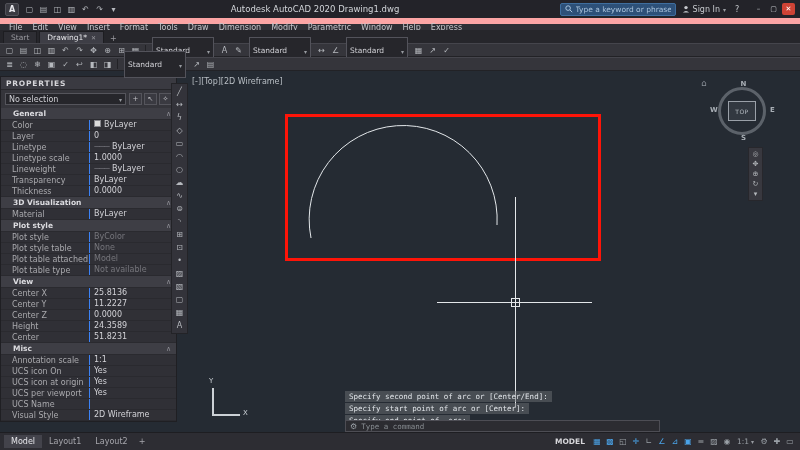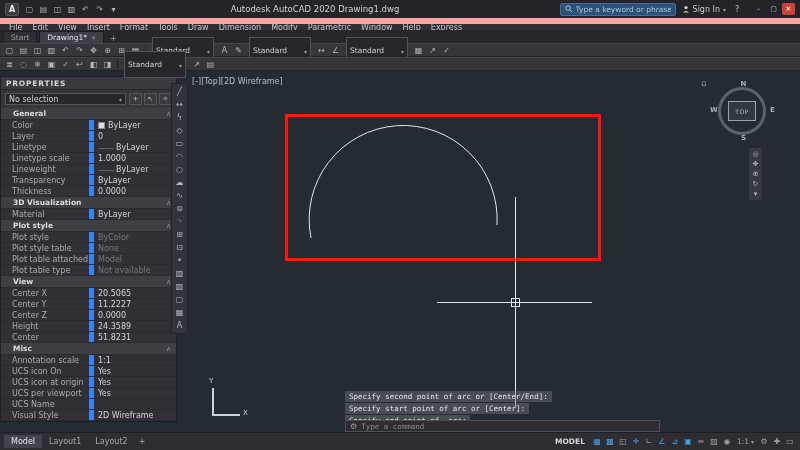--- a/index.html
+++ b/index.html
@@ -76,21 +76,21 @@
 .props{position:absolute;left:0;top:5px;width:177px;background:#4d7c0f;border:1px solid #1f1f23;z-index:10}
 .panel-header{height:13px;display:flex;align-items:center;padding-left:5px;background:#3a3a41;border-bottom:1px solid #26262a;font-size:7.5px;letter-spacing:.8px;color:#d6d6da;font-weight:bold}
 .sel-row{display:flex;gap:3px;padding:3px 4px;align-items:center;background:#35353b}
 .sel-dropdown{flex:1;height:12px;background:#26262b;border:1px solid #55555c;display:flex;align-items:center;justify-content:space-between;padding:0 3px;font-size:8px;color:#cfcfd4}
 .sel-btns{display:flex;gap:2px}
 .sel-btn{width:13px;height:12px;background:#3a3a41;border:1px solid #55555c;display:flex;align-items:center;justify-content:center;font-size:7px;color:#c0c0c5}
 .prop-section{display:flex;height:12px;align-items:center;justify-content:space-between;background:#3e3e45;color:#dcdce0;font-weight:bold;padding:0 5px 0 12px;border-bottom:1px solid #2a2a2f;font-size:7.5px}
 .sec-chev{color:#8f8f96;font-size:7px;font-weight:normal}
 .prop-row{display:flex;height:11px;align-items:center;background:#303036;border-bottom:1px solid #2a2a2f}
 .prop-label{width:88px;padding-left:11px;color:#a9a9ad;font-size:8px;overflow:hidden;white-space:nowrap}
-.prop-value{flex:1;height:100%;display:flex;align-items:center;gap:3px;padding-left:4px;color:#d2d2d7;font-size:8px;border-left:5px solid #3b82f6;overflow:hidden;white-space:nowrap}
+.prop-value{flex:1;height:100%;display:flex;gap:3px;padding-left:4px;color:#d2d2d7;font-size:8px;border-left:1px solid #3b82f6;overflow:hidden;white-space:nowrap}
 .prop-value.dim{color:#76767c}
 .swatch{width:7px;height:7px;border:1px solid #88888e;flex:none}
 .line-preview{color:#9a9aa0;font-size:6px;letter-spacing:-1px}
 
 .vtoolbar{position:absolute;left:171px;top:12px;width:17px;background:#33333a;border:1px solid #232327;display:flex;flex-direction:column;align-items:center;z-index:10;padding:1px 0}
 .vt-icon{width:15px;height:13px;display:flex;align-items:center;justify-content:center;font-size:8px;color:#b6b9be}
 
 
 .statusbar{position:absolute;bottom:0;left:0;right:0;height:18px;background:#2d2d33;border-top:1px solid #1e1e22;display:flex;align-items:center;padding:0 4px;z-index:30}
 .ltabs{display:flex;align-items:center}
@@ -371,21 +371,21 @@
               <span>Not available</span>
             </span>
           </div>
           <div class="prop-section">
             <span>View</span>
             <span class="sec-chev">∧</span>
           </div>
           <div class="prop-row">
             <span class="prop-label">Center X</span>
             <span class="prop-value">
-              <span>20.5065</span>
+              <span>25.8136</span>
             </span>
           </div>
           <div class="prop-row">
             <span class="prop-label">Center Y</span>
             <span class="prop-value">
               <span>11.2227</span>
             </span>
           </div>
           <div class="prop-row">
             <span class="prop-label">Center Z</span>

